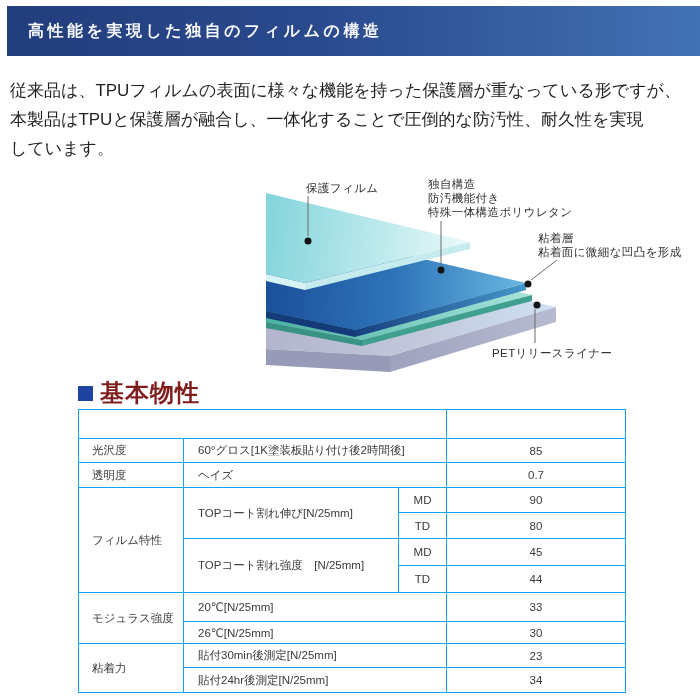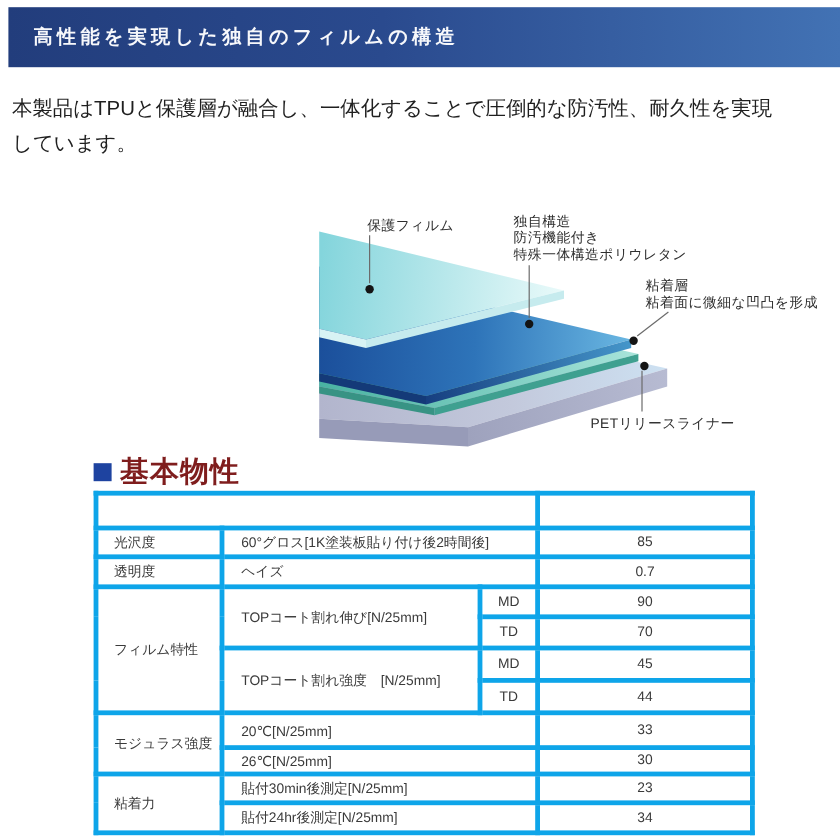--- a/index.html
+++ b/index.html
@@ -22,21 +22,21 @@
   .dlabel{font-family:"Liberation Sans","DejaVu Sans",sans-serif;font-size:11.5px;fill:#2e2e2e;letter-spacing:0.4px;}
 
   
   .section-heading{position:absolute;left:78px;top:377px;display:flex;align-items:center;}
   .section-heading .sq{width:15px;height:15px;background:#1e43a0;margin-right:7px;}
   .section-heading .txt{font-size:24px;font-weight:bold;color:#7f1d1d;letter-spacing:1px;}
 
   
   table.props{position:absolute;left:78px;top:409px;width:547px;border-collapse:collapse;table-layout:fixed;
     font-size:11.5px;color:#3a3a3a;}
-  table.props td{border:4px solid #0ea5e9;vertical-align:middle;background:#fff;overflow:hidden;white-space:nowrap;}
+  table.props td{border:1px solid #0ea5e9;vertical-align:middle;background:#fff;overflow:hidden;white-space:nowrap;}
   td.cat{padding-left:13px;}
   td.cond{padding-left:14px;}
   td.dir,td.val{text-align:center;}
   td.lt{border-top-color:#c9c9c9;}
   td.corner{background-image:linear-gradient(to bottom right,
       transparent calc(50% - 0.6px),#ababab calc(50% - 0.6px),
       #ababab calc(50% + 0.6px),transparent calc(50% + 0.6px));}
   td.colhead{background:linear-gradient(90deg,#4d83c6 0%,#2c5cab 55%,#123a8a 100%);
       color:#ffffff;font-weight:bold;font-size:13px;text-align:center;letter-spacing:0.3px;}
   tr.rh{height:29px;} tr.r1{height:24px;} tr.r2{height:25px;}
@@ -46,20 +46,21 @@
 </head>
 <body>
 
 <div class="page">
 
   <div class="title-bar">
     <span class="title">高性能を実現した独自のフィルムの構造</span>
   </div>
 
   <div class="intro">
+    <div>従来品は、TPUフィルムの表面に様々な機能を持った保護層が重なっている形ですが、</div>
     <div>本製品はTPUと保護層が融合し、一体化することで圧倒的な防汚性、耐久性を実現</div>
     <div>しています。</div>
   </div>
 
   <svg class="diagram-svg" viewBox="0 0 700 700">
     <defs>
       <linearGradient id="gCyan" gradientUnits="userSpaceOnUse" x1="266" y1="230" x2="470" y2="250">
         <stop offset="0" stop-color="#84d5dc"></stop>
           <stop offset="0.55" stop-color="#bce9ec"></stop>
           <stop offset="1" stop-color="#eafafa"></stop>
@@ -162,21 +163,21 @@
         <td class="val">0.7</td>
       </tr>
       <tr class="r3">
         <td class="cat" rowspan="4">フィルム特性</td>
         <td class="cond" rowspan="2">TOPコート割れ伸び[N/25mm]</td>
         <td class="dir">MD</td>
         <td class="val">90</td>
       </tr>
       <tr class="r4">
         <td class="dir lt">TD</td>
-        <td class="val lt">70</td>
+        <td class="val lt">80</td>
       </tr>
       <tr class="r5">
         <td class="cond" rowspan="2">TOPコート割れ強度　[N/25mm]</td>
         <td class="dir">MD</td>
         <td class="val">45</td>
       </tr>
       <tr class="r6">
         <td class="dir lt">TD</td>
         <td class="val lt">44</td>
       </tr>

